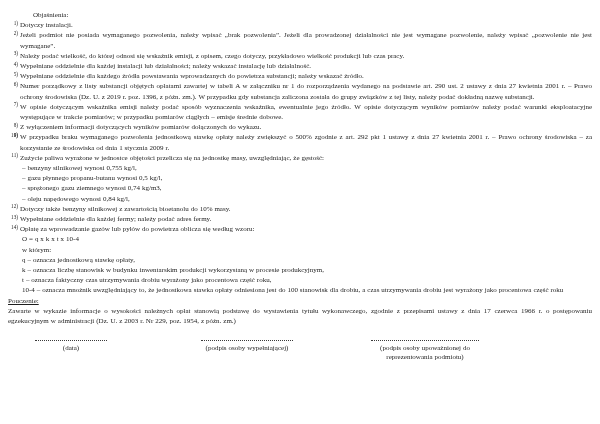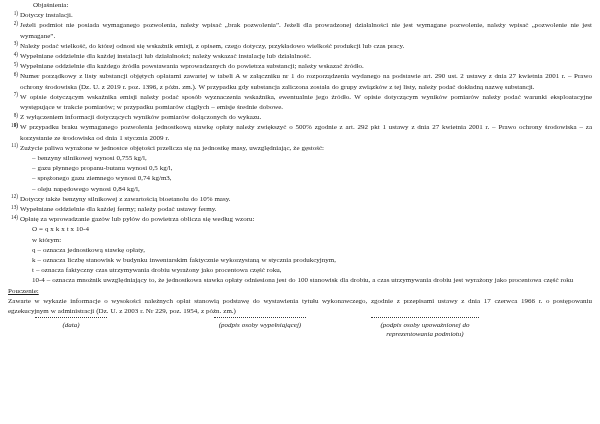--- a/index.html
+++ b/index.html
@@ -11,21 +11,21 @@
     width: 600px;
     height: 424px;
     overflow: hidden;
     font-family: "Liberation Serif", "DejaVu Serif", serif;
     color: #1e1e1e;
   }
   .page {
     box-sizing: border-box;
     width: 600px;
     height: 424px;
-    padding: 0 8px 0 8px;
+    padding: 10px 8px 0 8px;
     font-size: 7px;
     line-height: 10.2px;
     word-spacing: 0.2px;
   }
   .heading {
     margin-left: 25px;
   }
   .fn {
     position: relative;
     padding-left: 12px;
@@ -35,38 +35,37 @@
     position: absolute;
     left: -2px;
     top: 0.5px;
     width: 12px;
     text-align: right;
     font-size: 5.2px;
     line-height: 1;
   }
   .fn-text { display: inline; }
   .sub {
-    margin-left: 24px;
+    margin-left: 14px;
     text-align: justify;
   }
   .notice-label {
     text-decoration: underline;
   }
   .notice-text {
     text-align: justify;
   }
   .sig-row {
     position: relative;
     height: 42px;
-    margin-top: 0;
-    font-style: italic;
+    margin-top: 13px;
   }
   .sig-col { position: absolute; top: 0; }
   .sig-col-1 { left: 27px;  width: 72px; }
-  .sig-col-2 { left: 206px; width: 92px; }
+  .sig-col-2 { left: 193px; width: 92px; }
   .sig-col-3 { left: 363px; width: 108px; }
   .sig-line {
     height: 1px;
     border-bottom: 1px dotted #3a3a3a;
   }
   .sig-line-wide {
     border-bottom: 1.5px dotted #3a3a3a;
   }
   .sig-label {
     margin-top: 2.5px;
@@ -127,30 +126,30 @@
   <div class="sub">– benzyny silnikowej wynosi 0,755 kg/l,</div>
   <div class="sub">– gazu płynnego propanu-butanu wynosi 0,5 kg/l,</div>
   <div class="sub">– sprężonego gazu ziemnego wynosi 0,74 kg/m3,</div>
   <div class="sub">– oleju napędowego wynosi 0,84 kg/l,</div>
 
   <div class="fn">
     <span class="fn-num">12)</span><span class="fn-text">Dotyczy także benzyny silnikowej z zawartością bioetanolu do 10% masy.</span>
   </div>
 
   <div class="fn">
-    <span class="fn-num">13)</span><span class="fn-text">Wypełniane oddzielnie dla każdej fermy; należy podać ustawy fermy.</span>
+    <span class="fn-num">13)</span><span class="fn-text">Wypełniane oddzielnie dla każdej fermy; należy podać adres fermy.</span>
   </div>
 
   <div class="fn">
     <span class="fn-num">14)</span><span class="fn-text">Opłatę za wprowadzanie gazów lub pyłów do powietrza oblicza się według wzoru:</span>
   </div>
   <div class="sub">O = q x k x t x 10-4</div>
   <div class="sub">w którym:</div>
   <div class="sub">q – oznacza jednostkową stawkę opłaty,</div>
-  <div class="sub">k – oznacza liczbę stanowisk w budynku inwentarskim faktycznie wykorzystaną w stycznia produkcyjnym,</div>
+  <div class="sub">k – oznacza liczbę stanowisk w budynku inwentarskim produkcji wykorzystaną w procesie produkcyjnym,</div>
   <div class="sub">t – oznacza faktyczny czas utrzymywania drobiu wyrażony jako procentowa część roku,</div>
   <div class="sub">10-4 – oznacza mnożnik uwzględniający to, że jednostkowa stawka opłaty odniesiona jest do 100 stanowisk dla drobiu, a czas utrzymywania drobiu jest wyrażony jako procentowa część roku</div>
 
   <div class="notice-label">Pouczenie:</div>
   <div class="notice-text">Zawarte w wykazie informacje o wysokości należnych opłat stanowią podstawę do wystawienia tytułu wykonawczego, zgodnie z przepisami ustawy z dnia 17 czerwca 1966 r. o postępowaniu egzekucyjnym w administracji (Dz. U. z 2003 r. Nr 229, poz. 1954, z późn. zm.)</div>
 
   <div class="sig-row">
     <div class="sig-col sig-col-1">
       <div class="sig-line"></div>
       <div class="sig-label">(data)</div>

